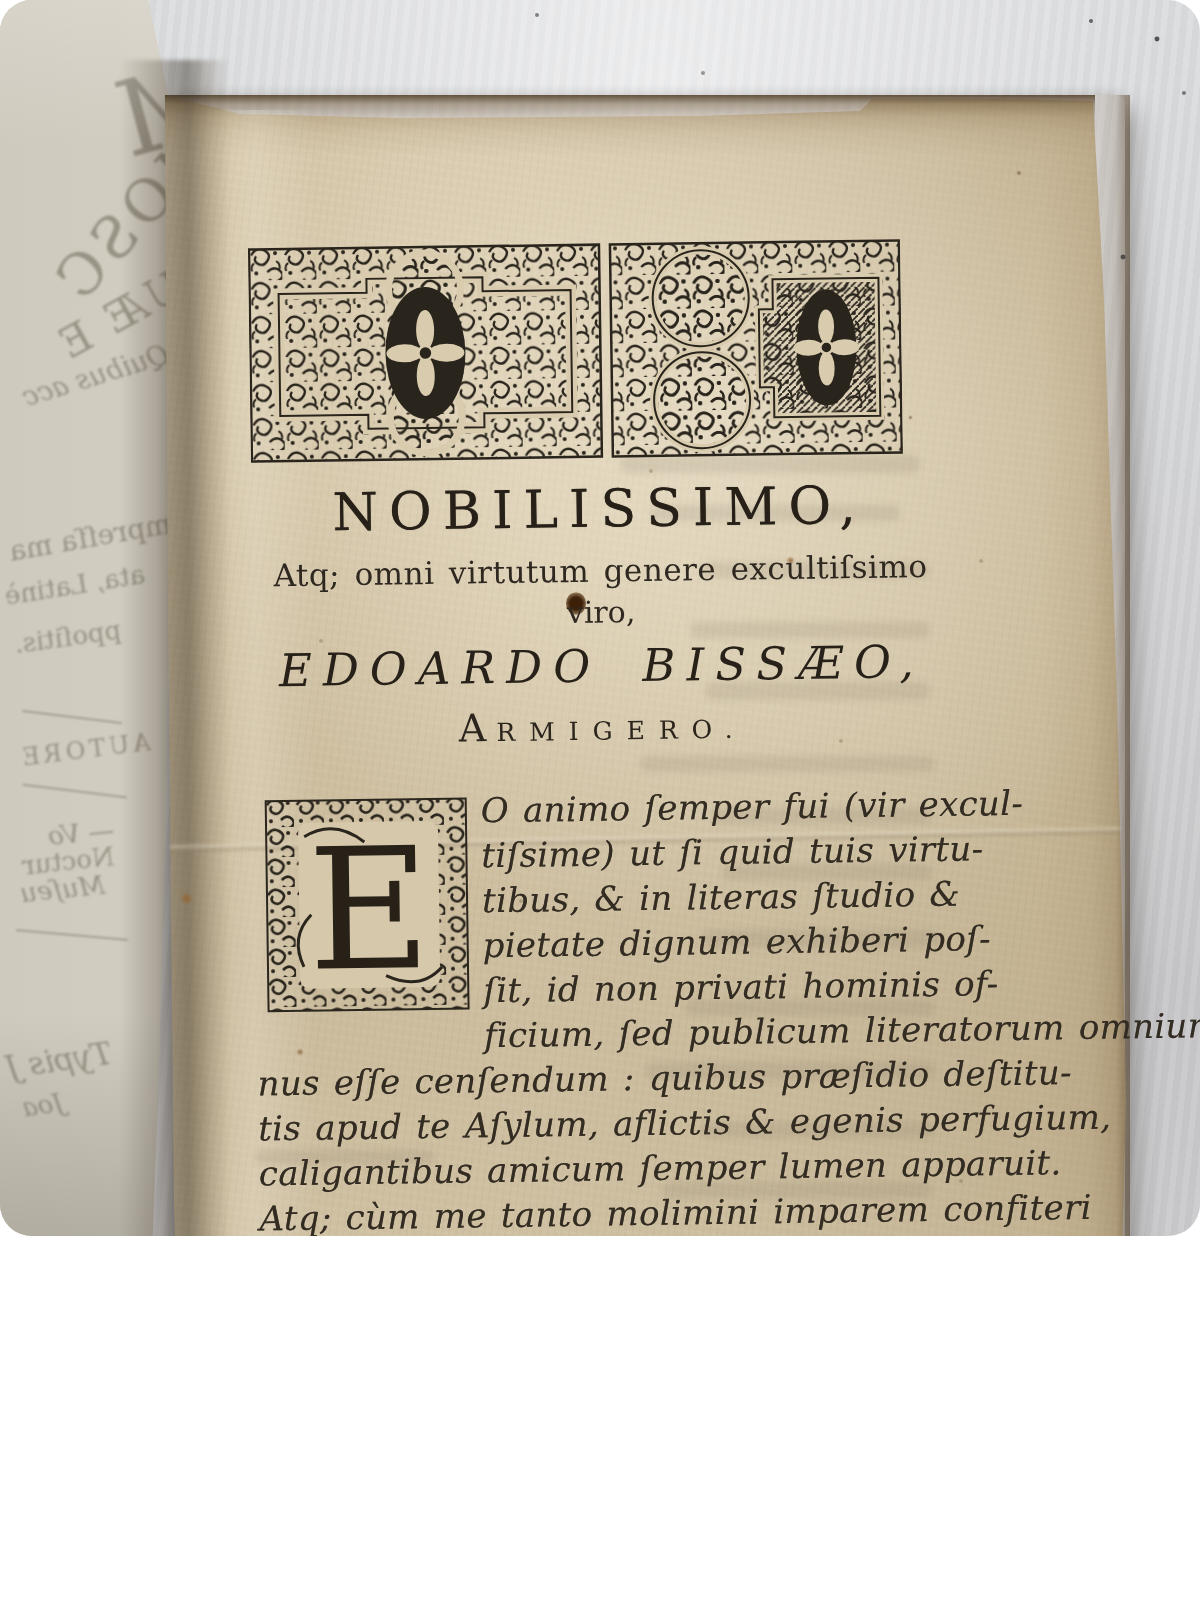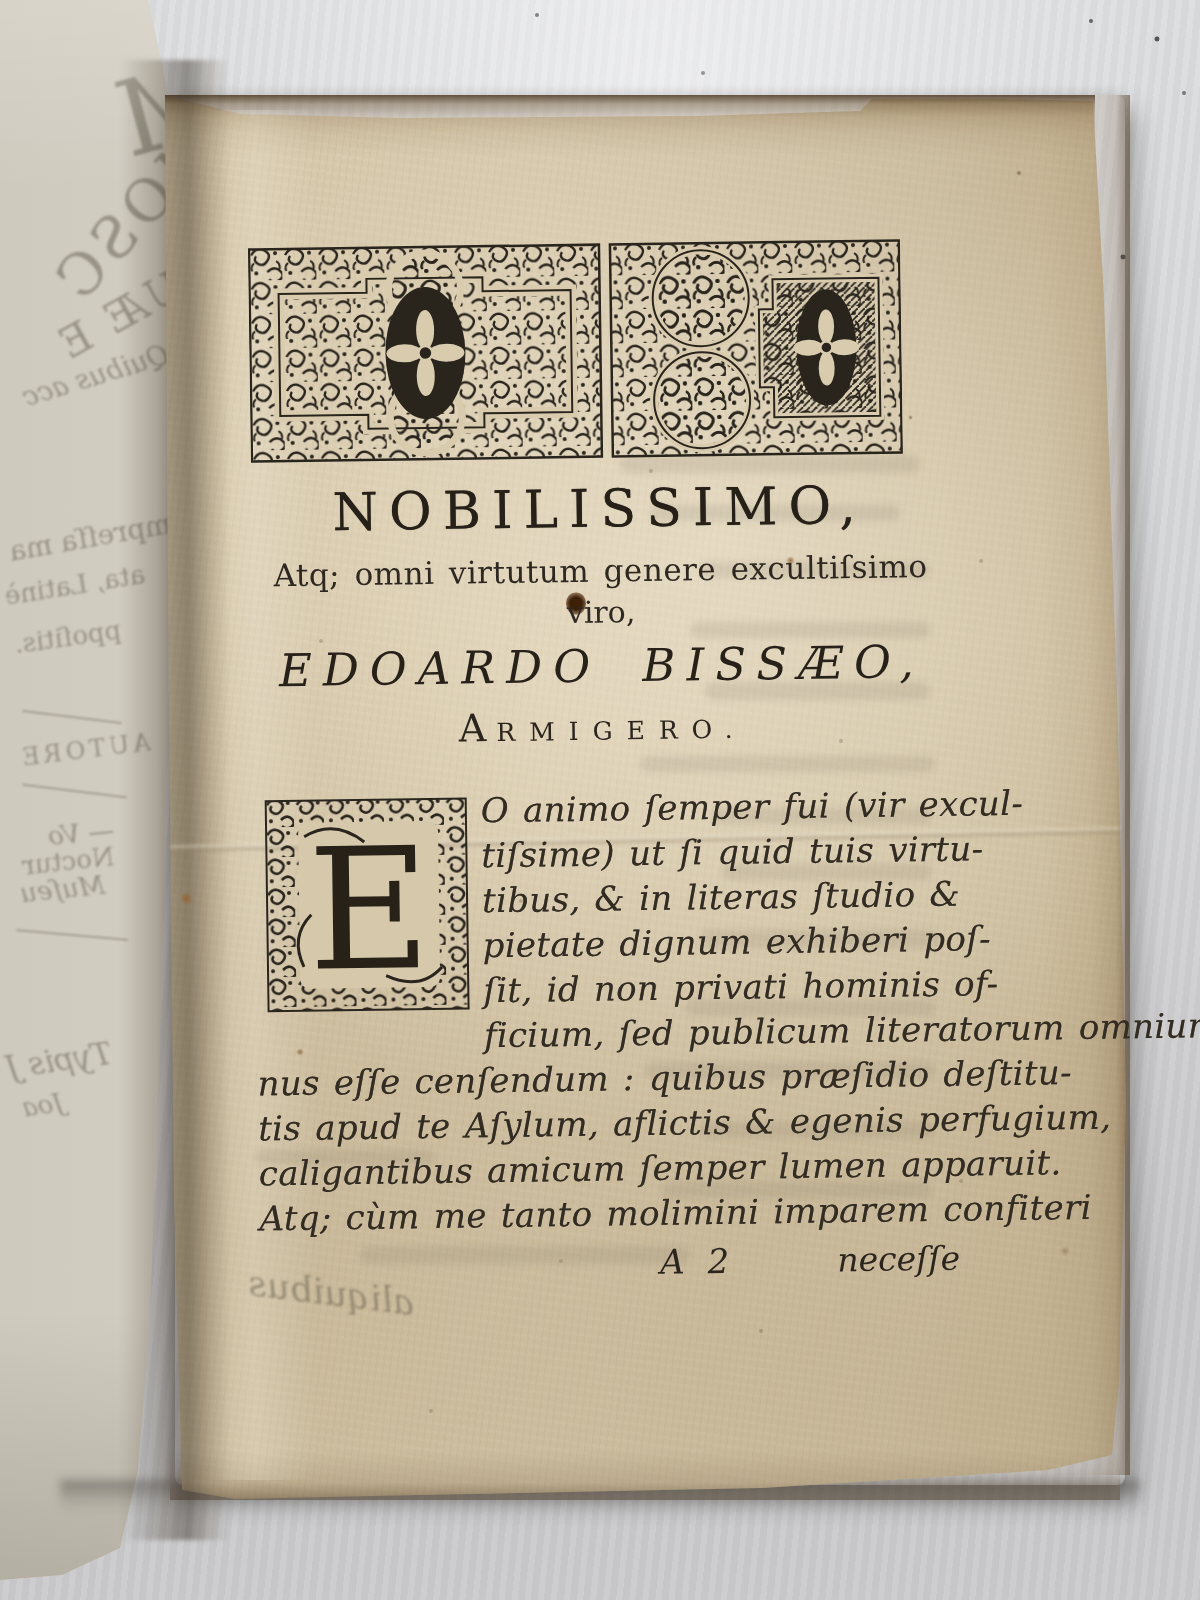--- a/index.html
+++ b/index.html
@@ -1,21 +1,21 @@
 <!DOCTYPE html>
 <html><head>
 <meta charset="utf-8">
 <style>
   html,body{margin:0;padding:0;}
   body{width:1200px;height:1600px;font-family:"DejaVu Serif","Liberation Serif",serif;}
-  .scene{position:relative;width:1200px;height:1600px;overflow:hidden;
+  .scene{position:relative;width:1200px;height:1236px;overflow:hidden;
     background:
       radial-gradient(ellipse at 55% 8%, rgba(255,255,255,.5), transparent 55%),
       repeating-linear-gradient(96deg, rgba(255,255,255,.05) 0 6px, rgba(120,120,125,.05) 6px 13px),
-      linear-gradient(180deg,#dcdddf 0%,#d7d8da 28%,#d0d0d2 58%,#c7c7c9 80%,#cbcbcd 100%);}
+      linear-gradient(180deg,#dcdddf 0%,#d7d8da 28%,#d0d0d2 58%,#c7c7c9 80%,#cbcbcd 100%); border-radius: 32px;}
   
   .left-page{position:absolute;inset:0;
     clip-path:polygon(0px 0px,148px 0px,168px 95px,171px 400px,166px 800px,158px 1100px,149px 1330px,138px 1470px,120px 1548px,62px 1575px,0px 1580px);
     background:
       linear-gradient(90deg,#cfcabe 0%,#d7d2c6 34%,#d5cfc2 58%,#c3bdae 76%,#a49d8e 90%,#8a8375 100%),
       #d3cec2;}
   .left-page::after{content:"";position:absolute;inset:0;
     background:linear-gradient(180deg,rgba(255,255,255,.18),transparent 12%,transparent 82%,rgba(90,84,72,.25));}
   .ghost{position:absolute;color:rgba(99,93,78,.52);filter:blur(1.1px);white-space:nowrap;
     transform-origin:center;font-family:"DejaVu Serif","Liberation Serif",serif;}

